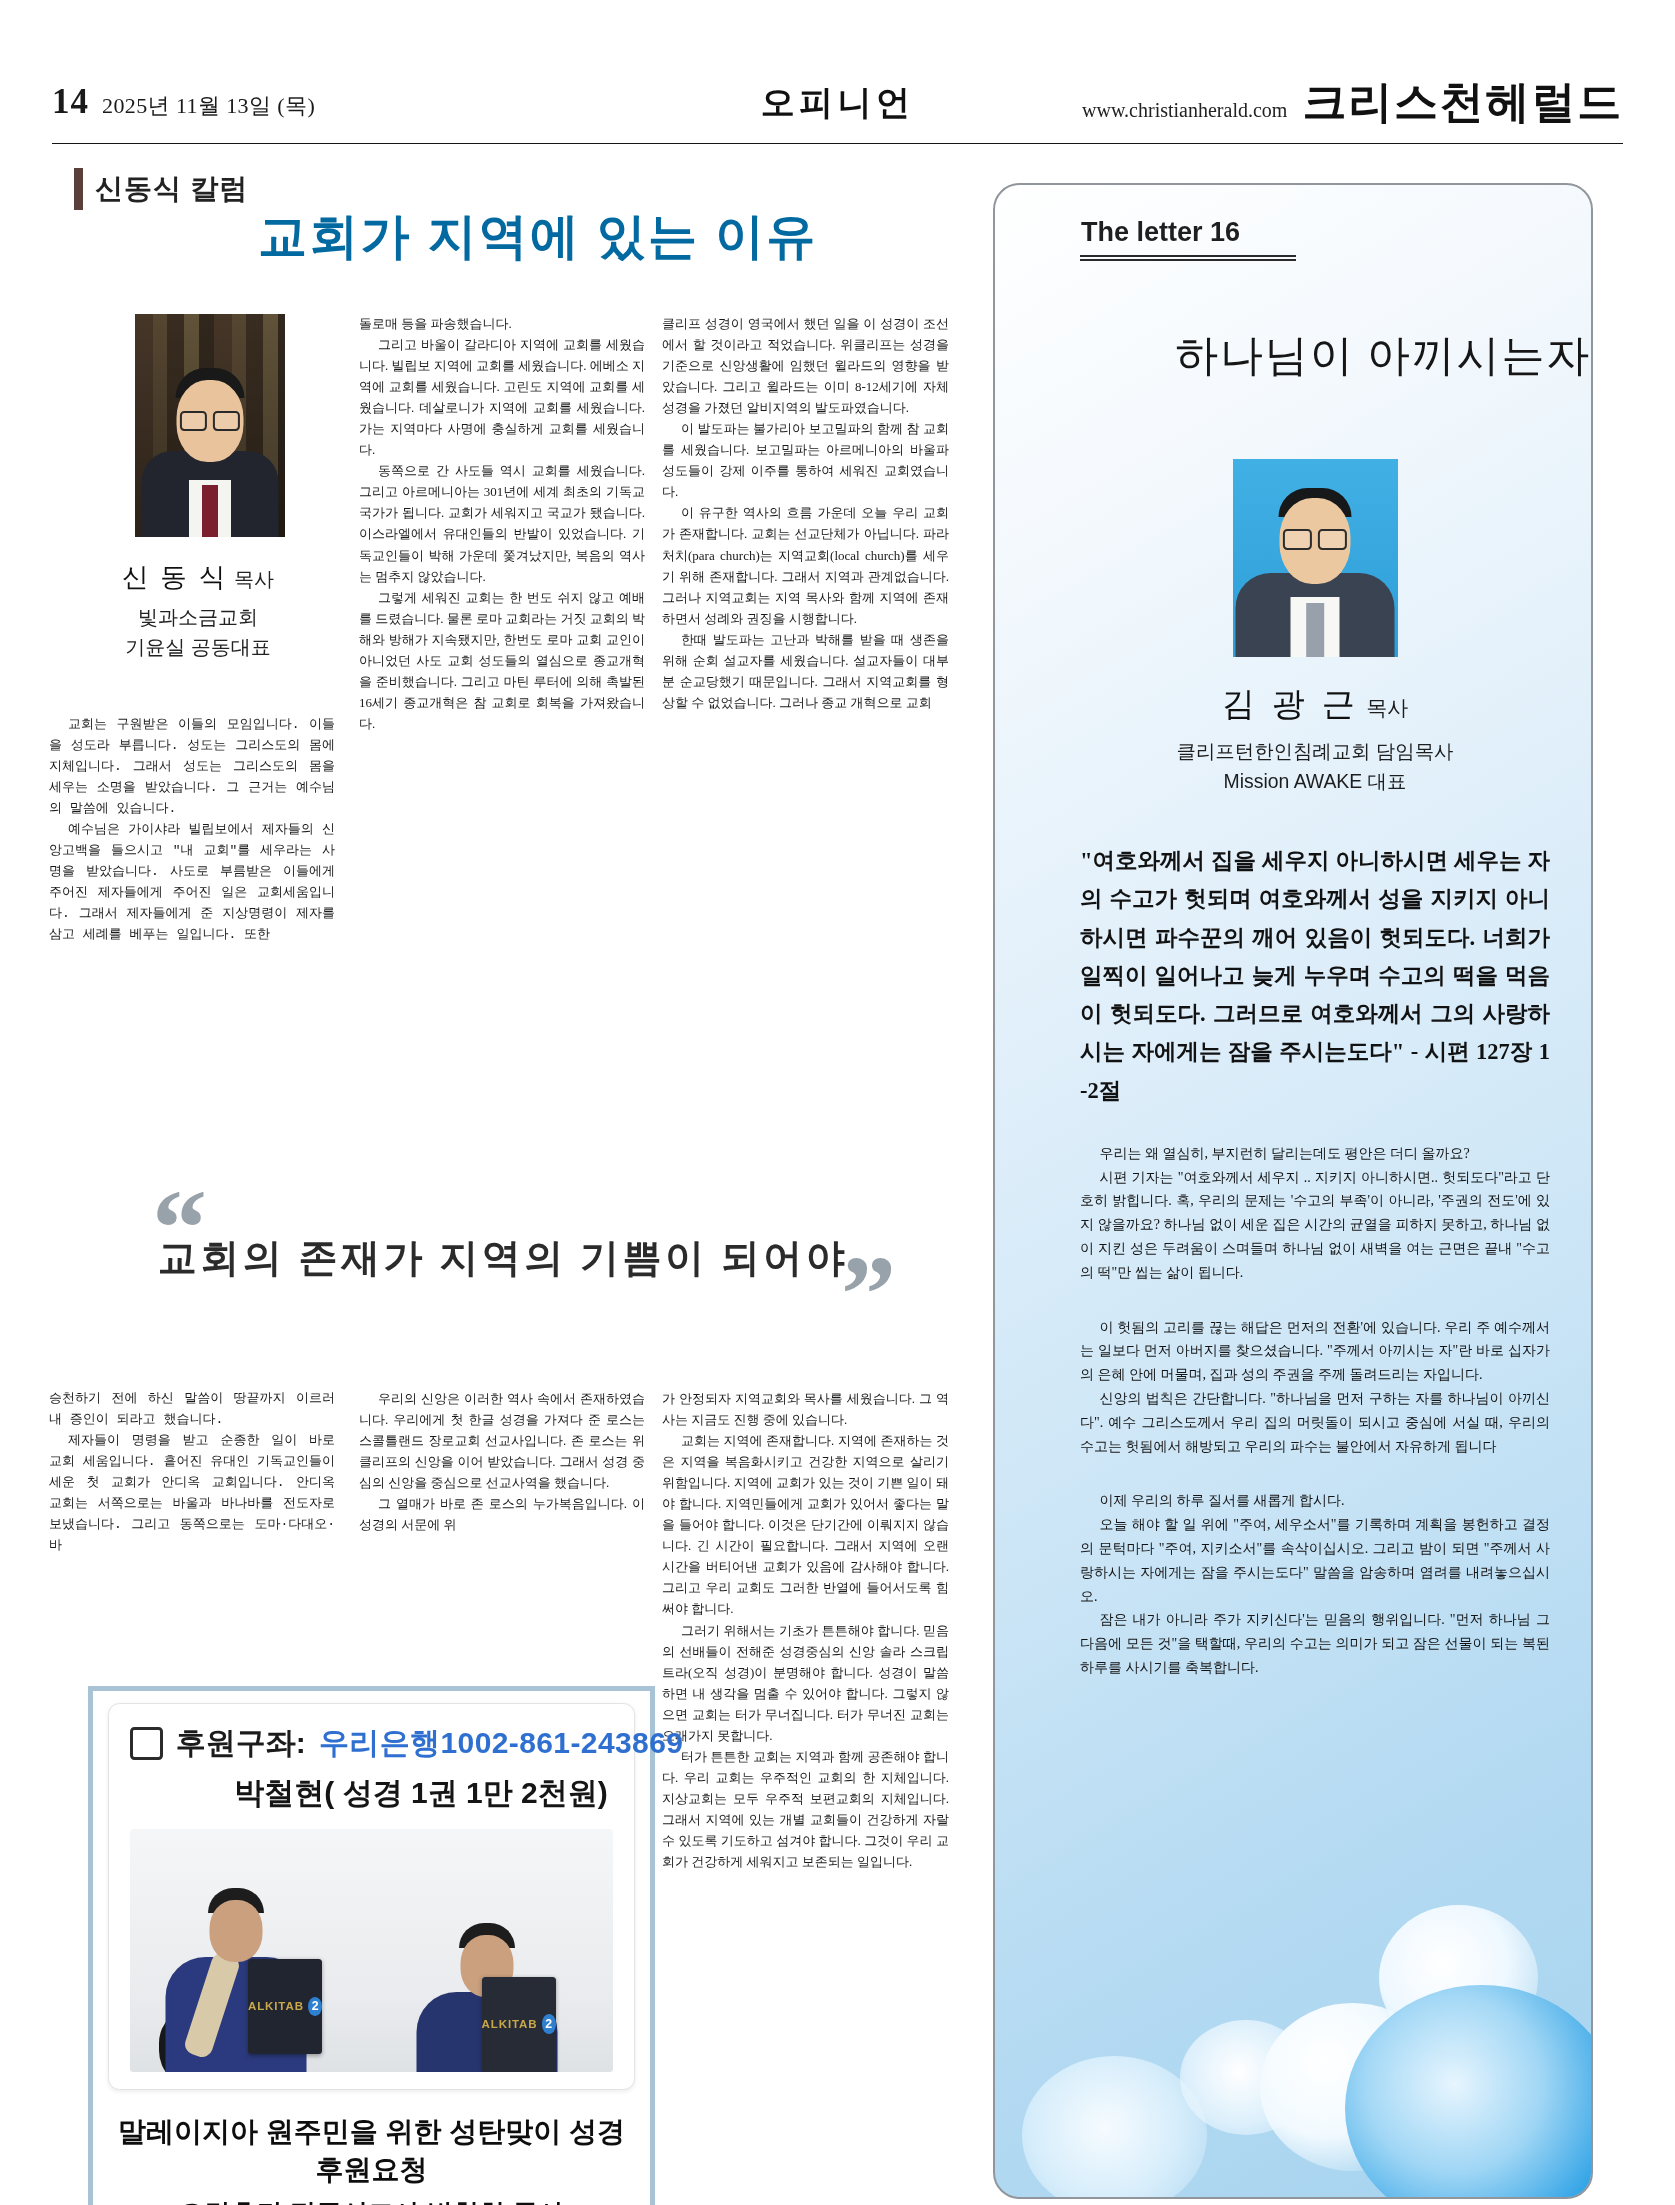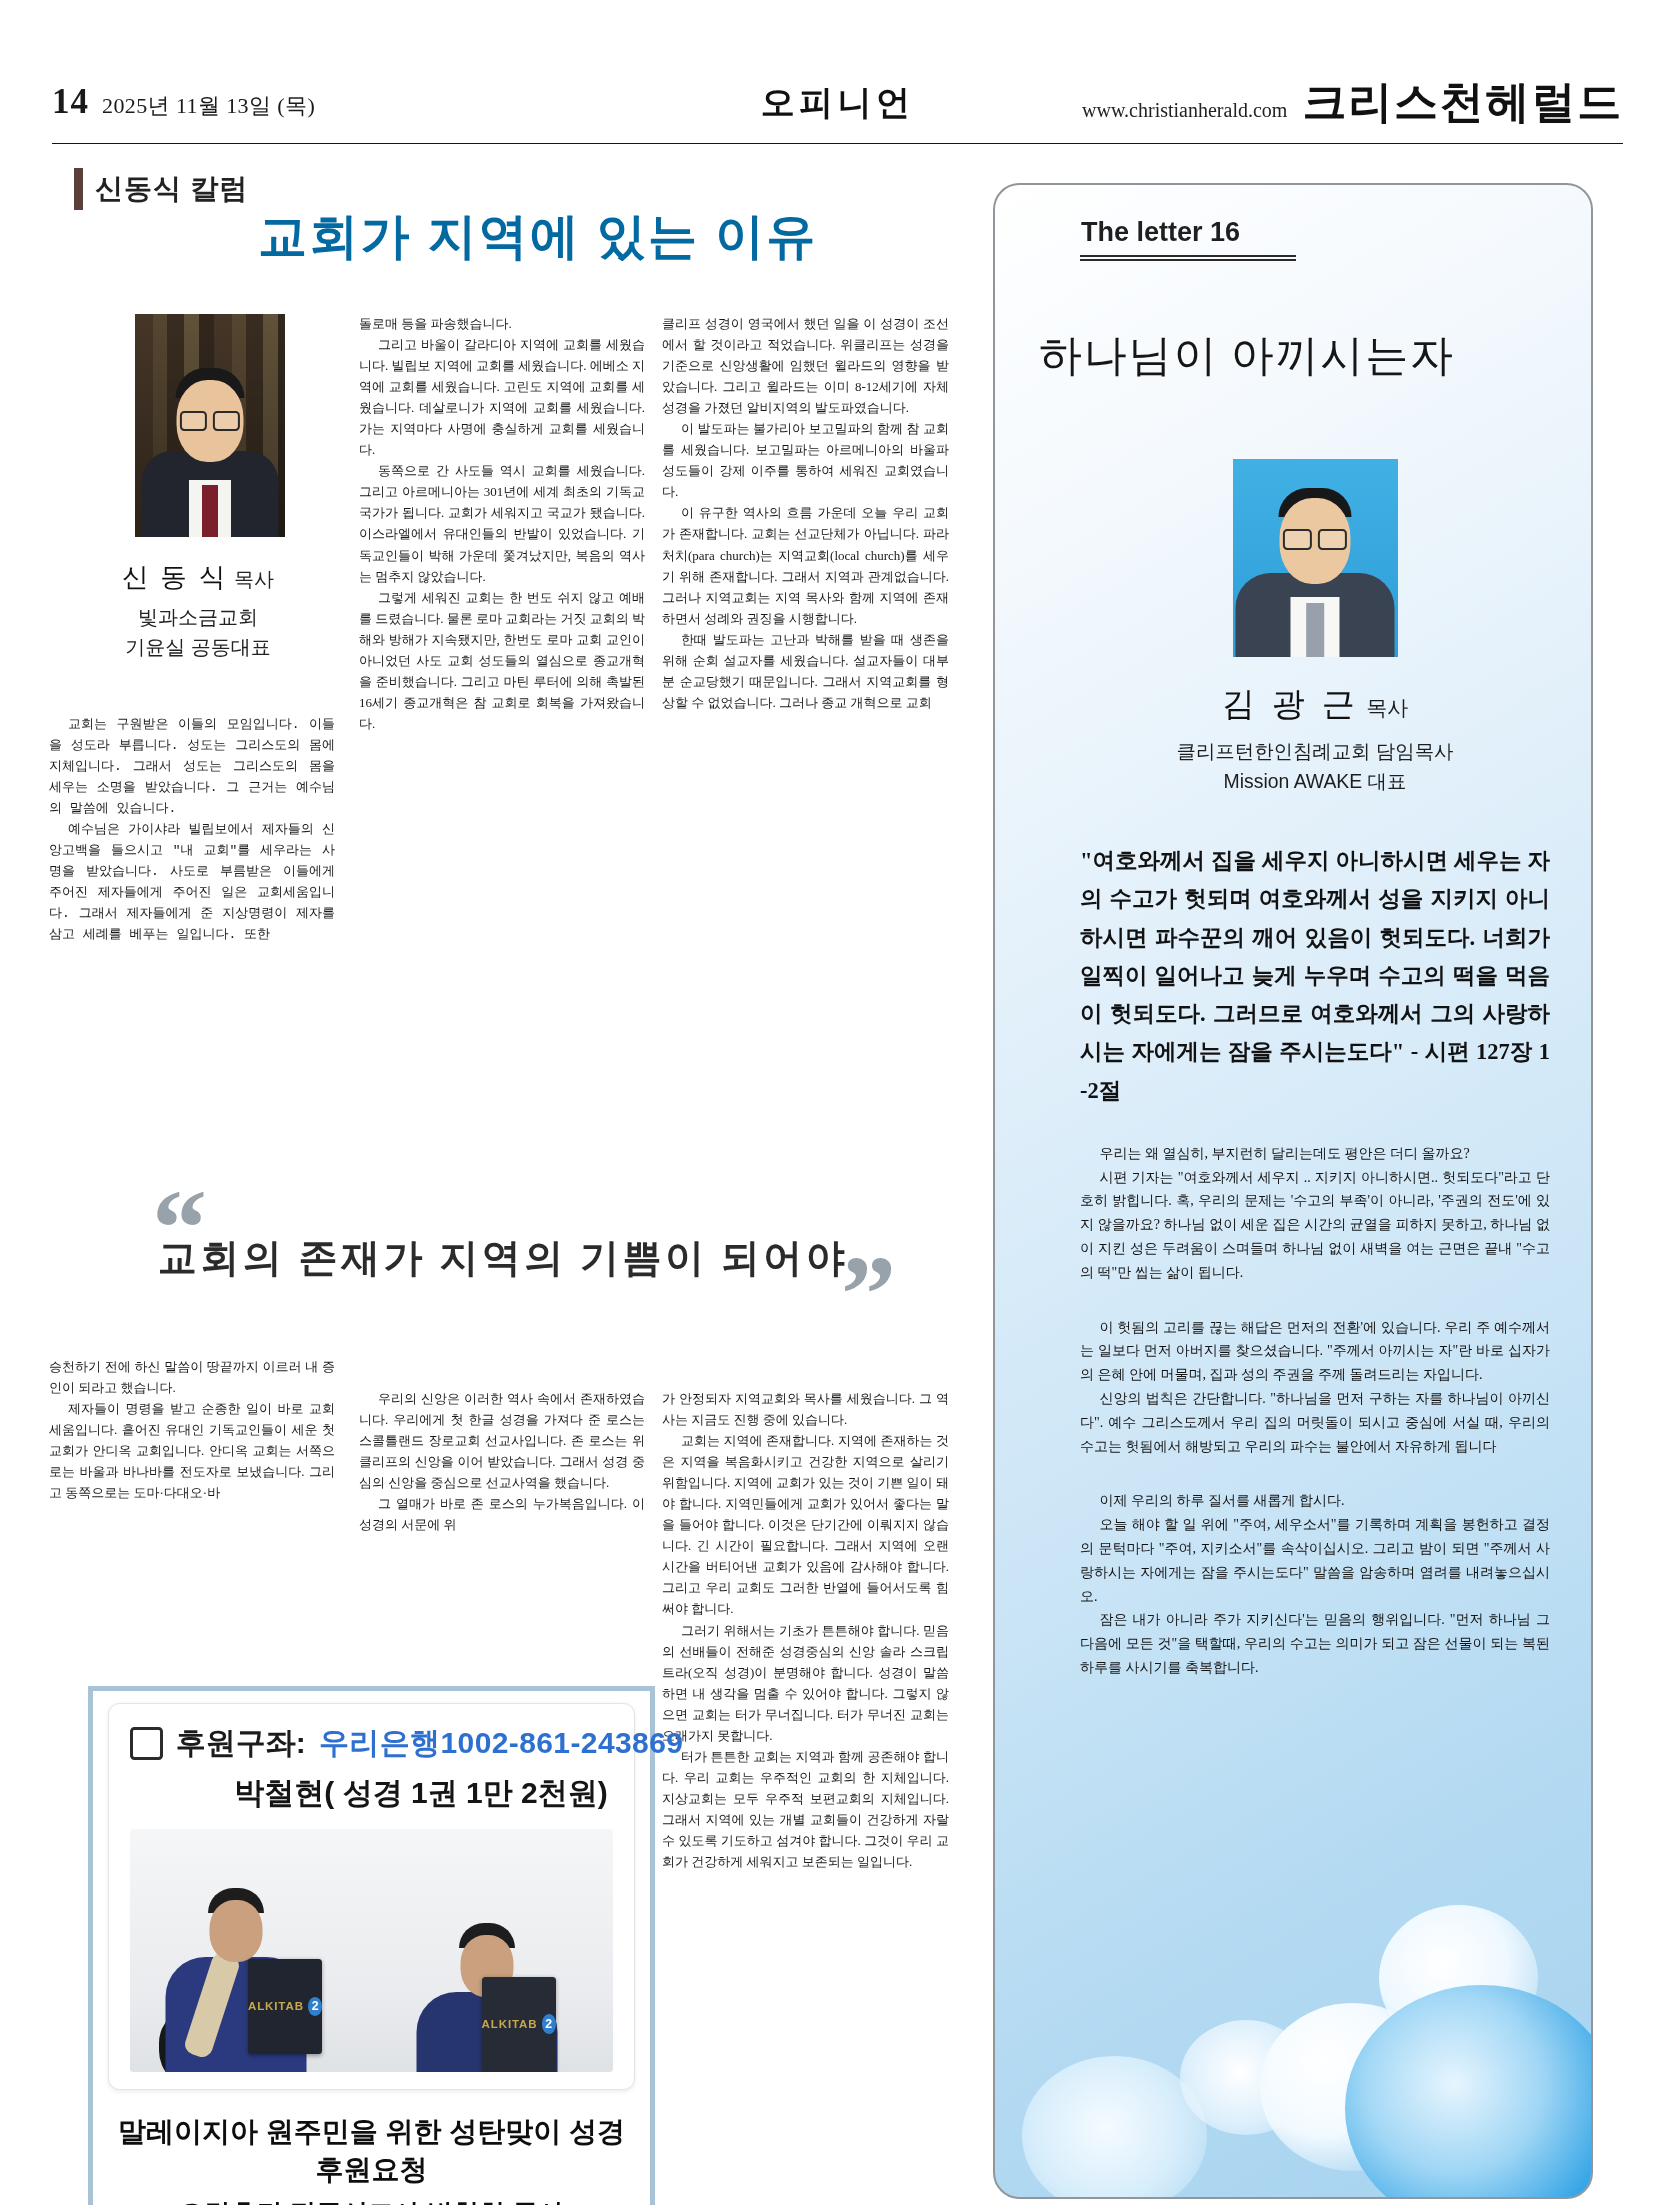--- a/index.html
+++ b/index.html
@@ -26,21 +26,21 @@
                  color:#0369a1;letter-spacing:2.2px;}
 
   
   .col{position:absolute;font-size:13px;line-height:1.62;text-align:justify;overflow:hidden;color:#191919;}
   .col p{margin:0;text-indent:19px;word-break:break-all;}
   .col p.cont{text-indent:0;}
 
   #intro{left:49px;top:714px;width:286px;height:437px;font-family:Liberation Mono, monospace;}
   #topcol2{left:359px;top:313px;width:286px;height:842px;}
   #topcol3{left:662px;top:313px;width:287px;height:842px;}
-  #lowcol1{left:49px;top:1356px;width:286px;height:289px;}
+  #lowcol1{left:49px;top:1388px;width:286px;height:289px;font-family:Liberation Mono, monospace;}
   #lowcol2{left:359px;top:1388px;width:286px;height:289px;}
   #lowcol3{left:662px;top:1388px;width:287px;height:1059px;}
 
   
   .author-photo{position:absolute;left:135px;top:314px;width:150px;height:223px;overflow:hidden;background:#2d2620;}
   .ap-books{position:absolute;inset:0;
      background:repeating-linear-gradient(90deg,#574330 0 18.5px,#6e5a3e 18.5px 32px,#473727 32px 49px,#7d6b49 49px 64px,#3c2f22 64px 79px);
      opacity:.85;}
   .ap-shade{position:absolute;inset:0;background:linear-gradient(180deg,rgba(0,0,0,.15),rgba(0,0,0,.45));}
   .ap-suit{position:absolute;bottom:0;left:50%;transform:translateX(-50%);width:137px;height:86px;
@@ -113,21 +113,21 @@
       background:radial-gradient(circle at 35% 35%,#ffffff 0%,#f2faff 45%,rgba(210,236,250,.2) 75%,rgba(255,255,255,0) 100%);}
   .b3{right:53px;bottom:146px;width:159px;height:146px;
       background:radial-gradient(circle at 40% 40%,#ffffff 0%,#eef8ff 50%,rgba(255,255,255,0) 100%);}
   .b4{left:26.5px;bottom:-17.6px;width:185px;height:159px;
       background:radial-gradient(circle at 45% 45%,#f6fbff 0%,#d6edfb 55%,rgba(255,255,255,0) 100%);}
   .b5{left:185px;bottom:62px;width:132px;height:115px;
       background:radial-gradient(circle at 45% 45%,#ffffff 0%,rgba(235,247,255,.75) 55%,rgba(255,255,255,0) 100%);}
   .lt-label{margin:32px 0 0 42px;width:max-content;font:bold 27px "Liberation Sans",sans-serif;color:#1f1f1f;}
   .lt-underline{margin:7px 0 0 41px;width:216px;height:6.2px;box-sizing:border-box;
                 border-top:2.6px solid #2a2a2a;border-bottom:2.6px solid #2a2a2a;}
-  .lt-title{margin-top:66px;text-align:left;font:43px "Liberation Serif",serif;color:#161616;letter-spacing:1.8px;}
+  .lt-title{margin-top:66px;text-align:right;font:43px "Liberation Serif",serif;color:#161616;letter-spacing:1.8px;}
   .lt-photo{margin:74px auto 0;width:165px;height:198px;position:relative;overflow:hidden;
             background:linear-gradient(180deg,#41b0e4 0%,#2e9ed9 100%);}
   .kp-suit{position:absolute;bottom:0;left:50%;transform:translateX(-50%);width:159px;height:84px;
            background:#3a4352;border-radius:35px 35px 0 0;}
   .kp-shirt{position:absolute;bottom:0;left:50%;transform:translateX(-50%);width:49px;height:60px;background:#f7f7f5;}
   .kp-tie{position:absolute;bottom:0;left:50%;transform:translateX(-50%);width:17.6px;height:54px;background:#97a0ab;}
   .kp-head{position:absolute;bottom:73px;left:50%;transform:translateX(-50%);width:71px;height:86px;
            background:#ecc8a0;border-radius:46%;}
   .kp-hair{position:absolute;bottom:140px;left:50%;transform:translateX(-50%);width:73px;height:29px;
            background:#17181a;border-radius:40px 40px 0 0;}

